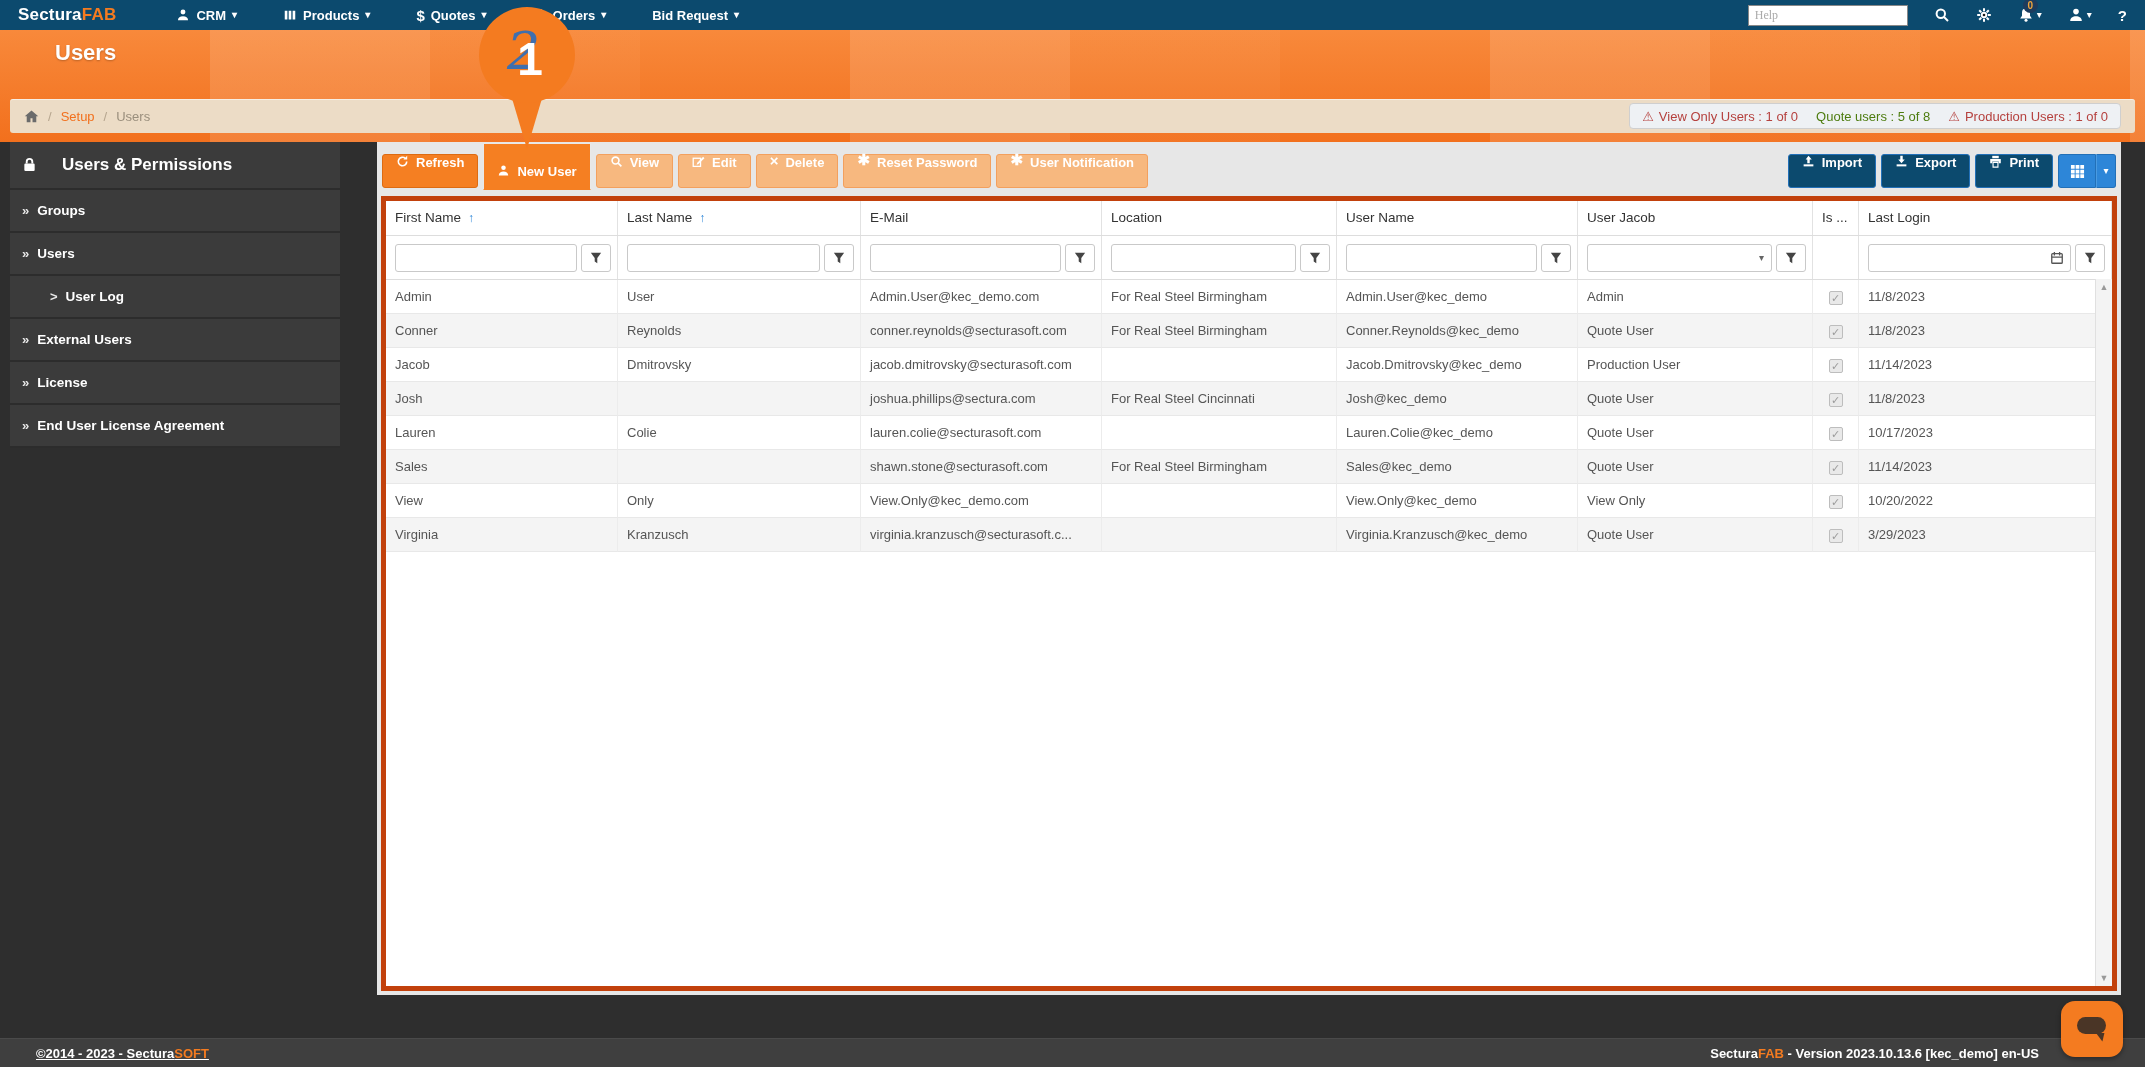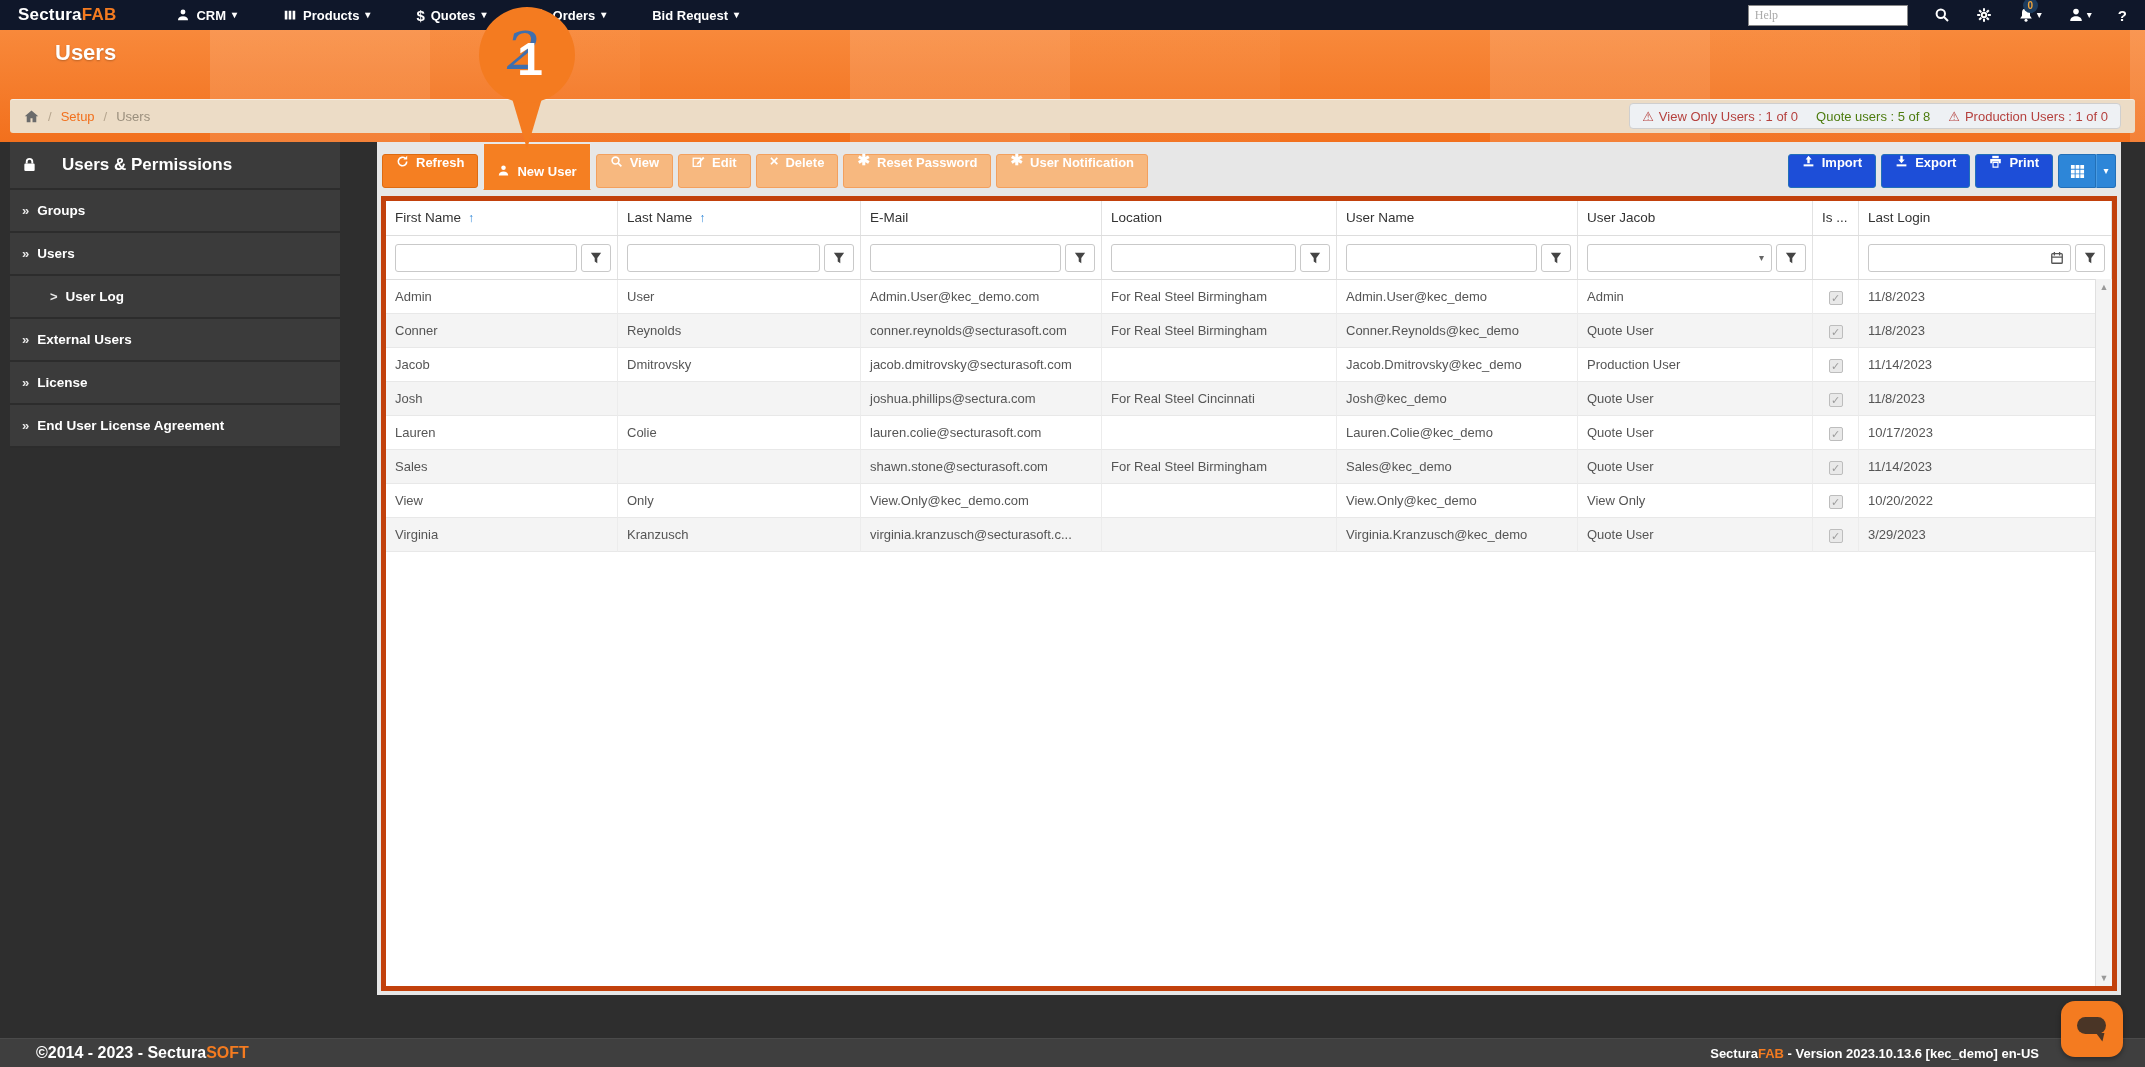--- a/index.html
+++ b/index.html
@@ -1,20 +1,20 @@
 <!DOCTYPE html>
 <html><head>
 <meta charset="utf-8">
 <style>
   * { margin:0; padding:0; box-sizing:border-box; }
   html,body { width:2145px; height:1067px; overflow:hidden; }
   body { background:#2e2e2e; font-family:"Liberation Sans", sans-serif; position:relative; }
 
   
-  .topnav { position:absolute; left:0; top:0; width:2145px; height:30px; background:#0f172a;
+  .topnav { position:absolute; left:0; top:0; width:2145px; height:30px; background:#0c4a6e;
             display:flex; align-items:center; padding:0 18px; z-index:10; }
   .logo { font-size:17px; font-weight:bold; color:#fff; margin-right:60px; letter-spacing:.2px; }
   .logo .accent { color:#f47b20; }
   .nav-item { display:flex; align-items:center; gap:6px; color:#fff; font-size:13px; font-weight:bold;
               margin-right:46px; cursor:pointer; white-space:nowrap; }
   .nav-item svg { width:14px; height:14px; fill:#fff; }
   .caret { font-size:10px; color:#fff; line-height:1; }
   .nav-right { margin-left:auto; display:flex; align-items:center; gap:26px; }
   .help-input { width:160px; height:21px; border:1px solid #888; background:#fff; font-size:12px;
                 padding:0 6px; color:#333; font-family:Liberation Serif, serif; }
@@ -64,21 +64,21 @@
   .toolbar { height:50px; display:flex; align-items:center; padding:0 1px; }
   .btn { height:34px; border-radius:3px; font-size:13px; font-weight:bold; color:#fff;
          display:flex; align-items:flex-start; gap:7px; padding:0 13px; margin-right:5px; cursor:pointer;
          white-space:nowrap; border:1px solid transparent; }
   .btn svg { width:13px; height:13px; fill:#fff; }
   .btn-solid { background:#f57f22; border-color:#dd6b12; }
   .btn-new { height:47px; margin-top:-10px; padding-top:20px; border-top:1px solid #e9e9e9;
              border-left:1px solid #e9e9e9; border-right:1px solid #e9e9e9; border-radius:0;
              background:#f57f22; position:relative; z-index:6; }
   .btn-light { background:#f7b87f; border-color:#f3a05e; }
-  .btn-blue { background:#1d4ed8; border-color:#2270b8; }
+  .btn-blue { background:#0c4a6e; border-color:#2270b8; }
   .tb-spacer { flex:1; }
   .split-btn { display:flex; margin-right:0; height:34px; }
   .split-main { background:#2d86d8; border:1px solid #2270b8; border-radius:3px 0 0 3px; width:38px;
                 display:flex; align-items:center; justify-content:center; cursor:pointer; }
   .split-main svg { width:15px; height:15px; fill:#fff; }
   .split-caret { background:#2d86d8; border:1px solid #2270b8; border-left:1px solid #4a9be2;
                  border-radius:0 3px 3px 0; width:20px; display:flex; align-items:center;
                  justify-content:center; color:#fff; cursor:pointer; }
   .asterisk-glyph { font-size:15px; font-weight:bold; line-height:10px; }
   .x-glyph { font-size:15px; font-weight:bold; line-height:12px; }
@@ -113,21 +113,21 @@
         border-radius:2px; color:#9b9b9b; font-size:11px; line-height:13px; vertical-align:middle; }
   .vscroll { position:absolute; top:78px; right:0; bottom:0; width:17px; background:#f3f3f3;
              border-left:1px solid #e0e0e0; display:flex; flex-direction:column;
              justify-content:space-between; align-items:center; padding:3px 0; }
   .vscroll span { color:#999; font-size:9px; cursor:pointer; }
 
   
   .footer { position:absolute; left:0; bottom:0; width:2145px; height:29px; background:#3f3f3f;
             display:flex; align-items:center; padding:0 36px; z-index:8;
             border-top:1px solid #4a4a4a; }
-  .footer-left { color:#fff; font-size:16px; font-weight:bold; }
+  .footer-left { color:#fff; font-size:13px; font-weight:bold;text-decoration:underline; }
   .footer-right { margin-left:auto; color:#fff; font-size:13px; font-weight:bold; padding-right:70px; }
   .orange-txt { color:#f47b20; }
 
   
   .chat-btn { position:absolute; right:22px; bottom:10px; width:62px; height:56px; background:#f47b20;
               border-radius:14px; z-index:20; display:flex; align-items:center; justify-content:center;
               cursor:pointer; box-shadow:0 2px 5px rgba(0,0,0,.35); }
   .chat-btn svg { width:34px; height:30px; }
 
   

